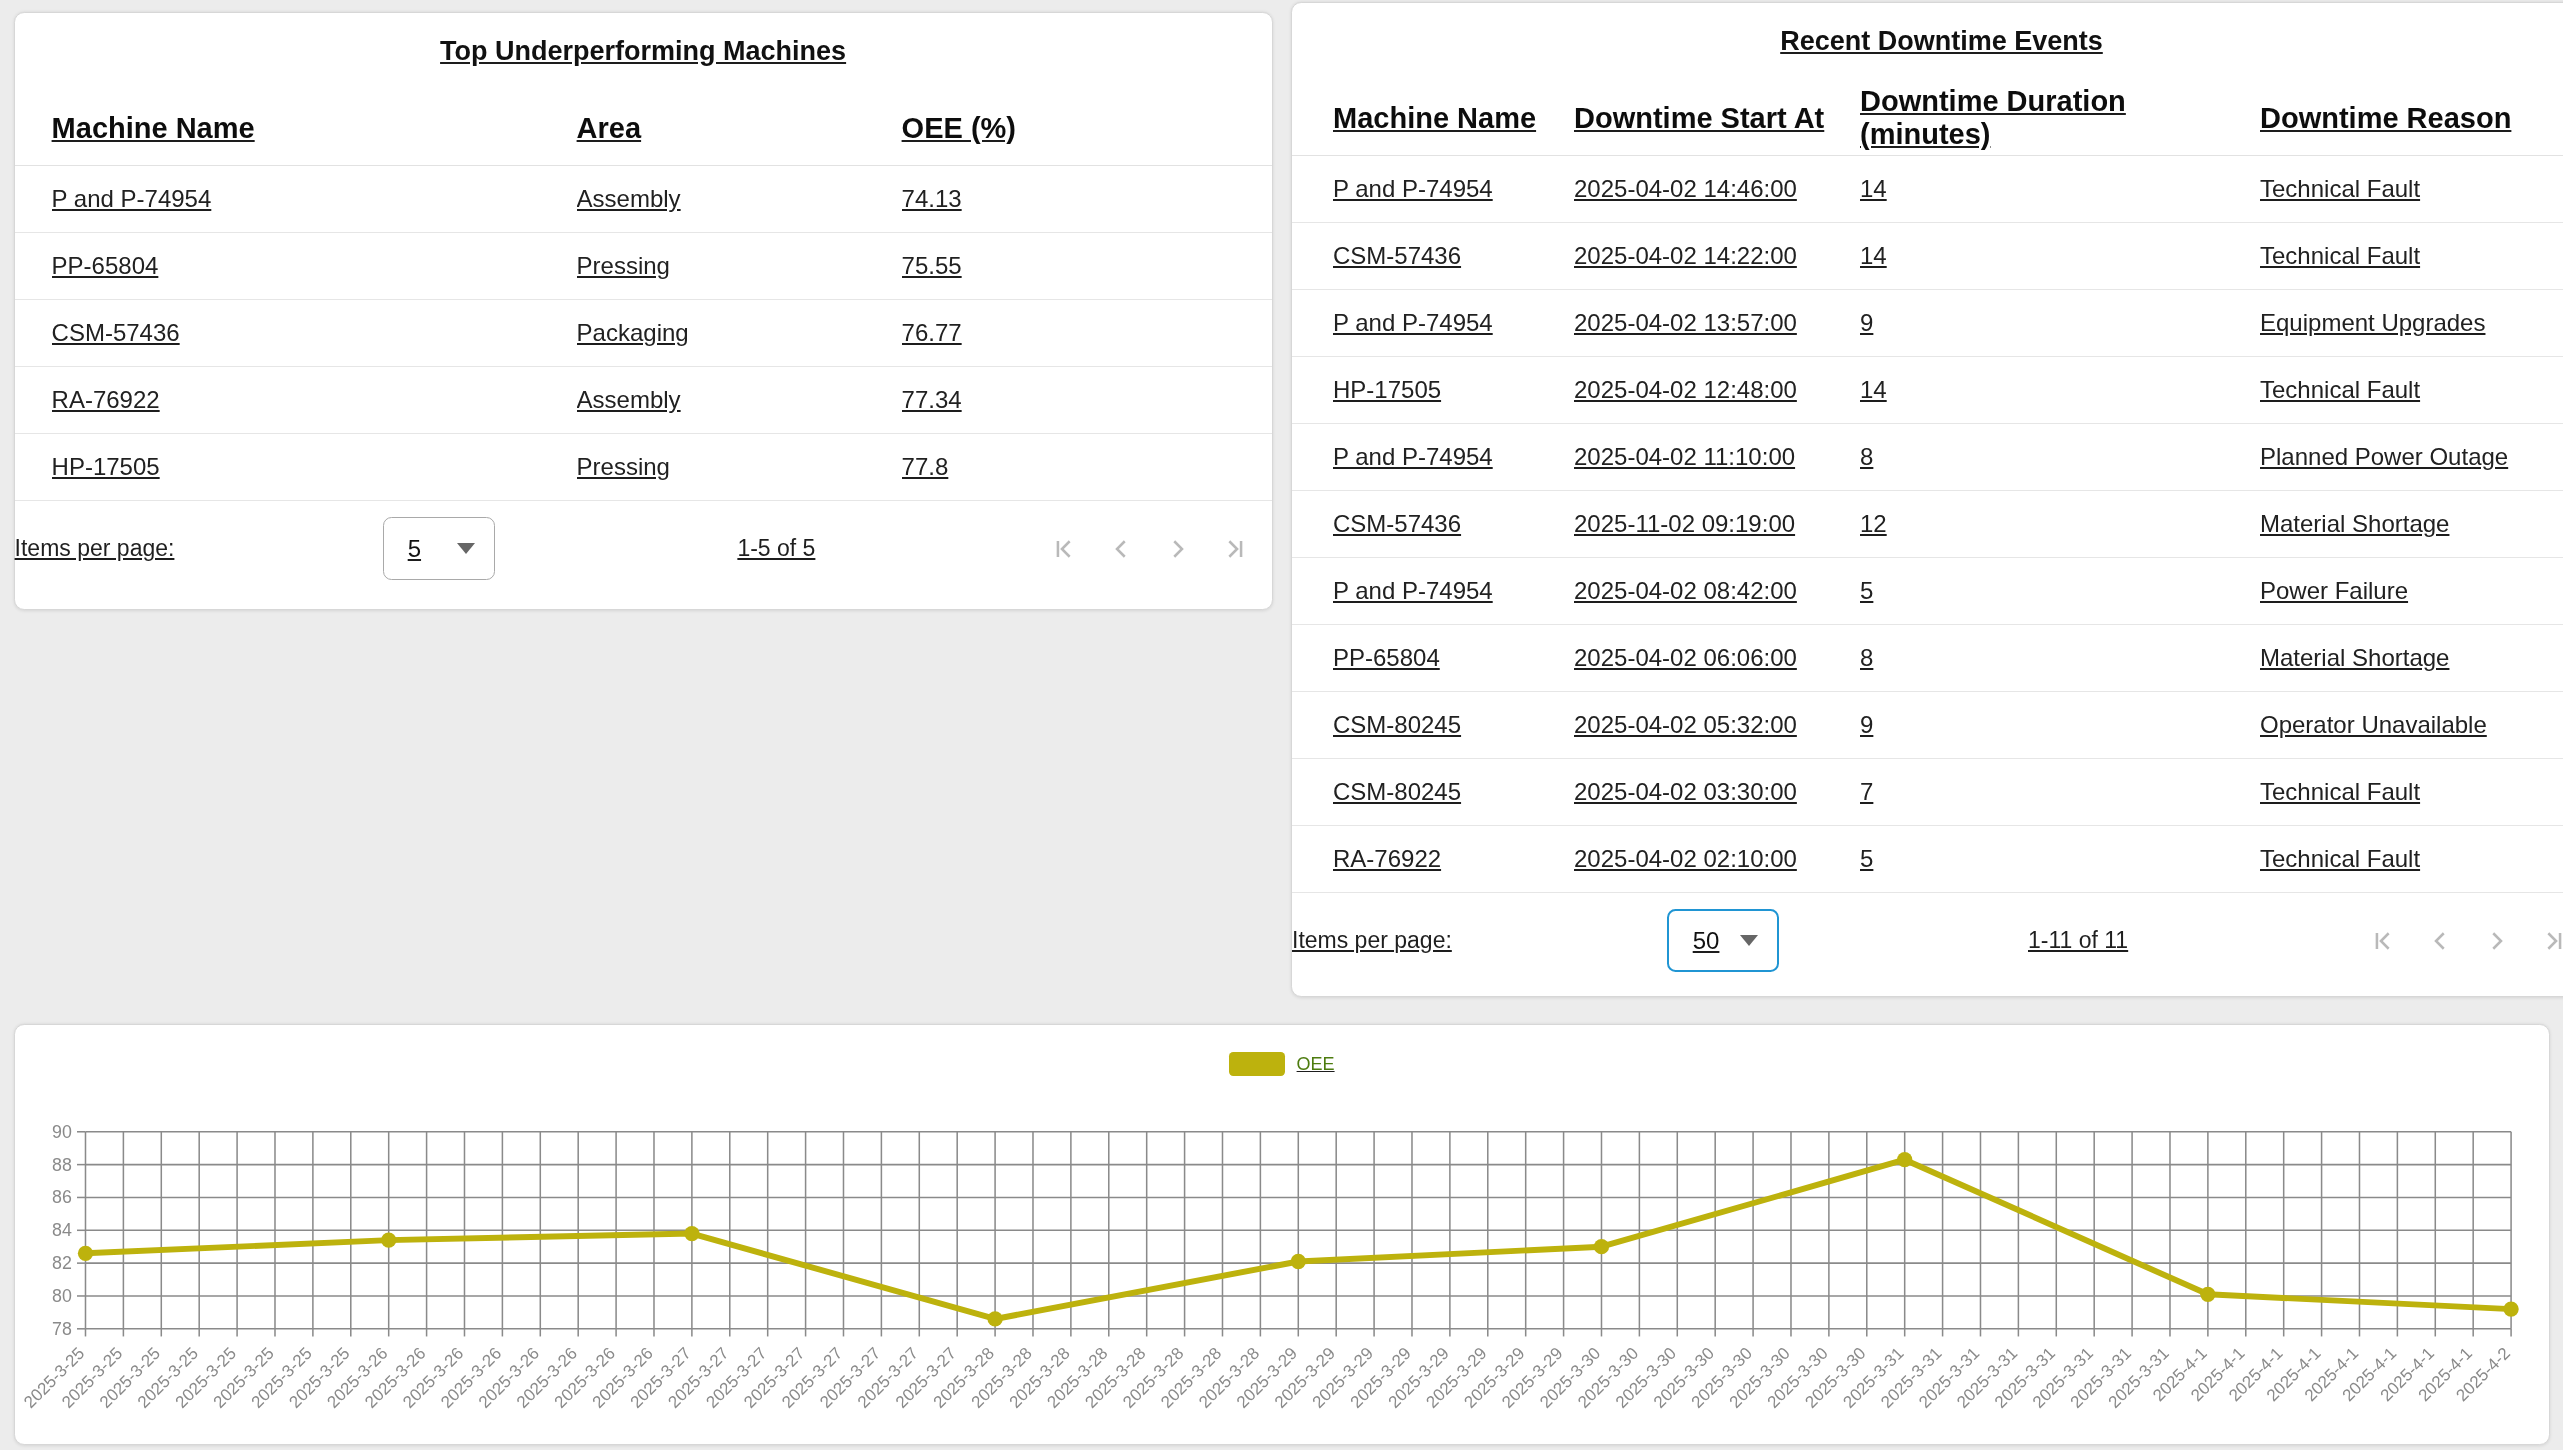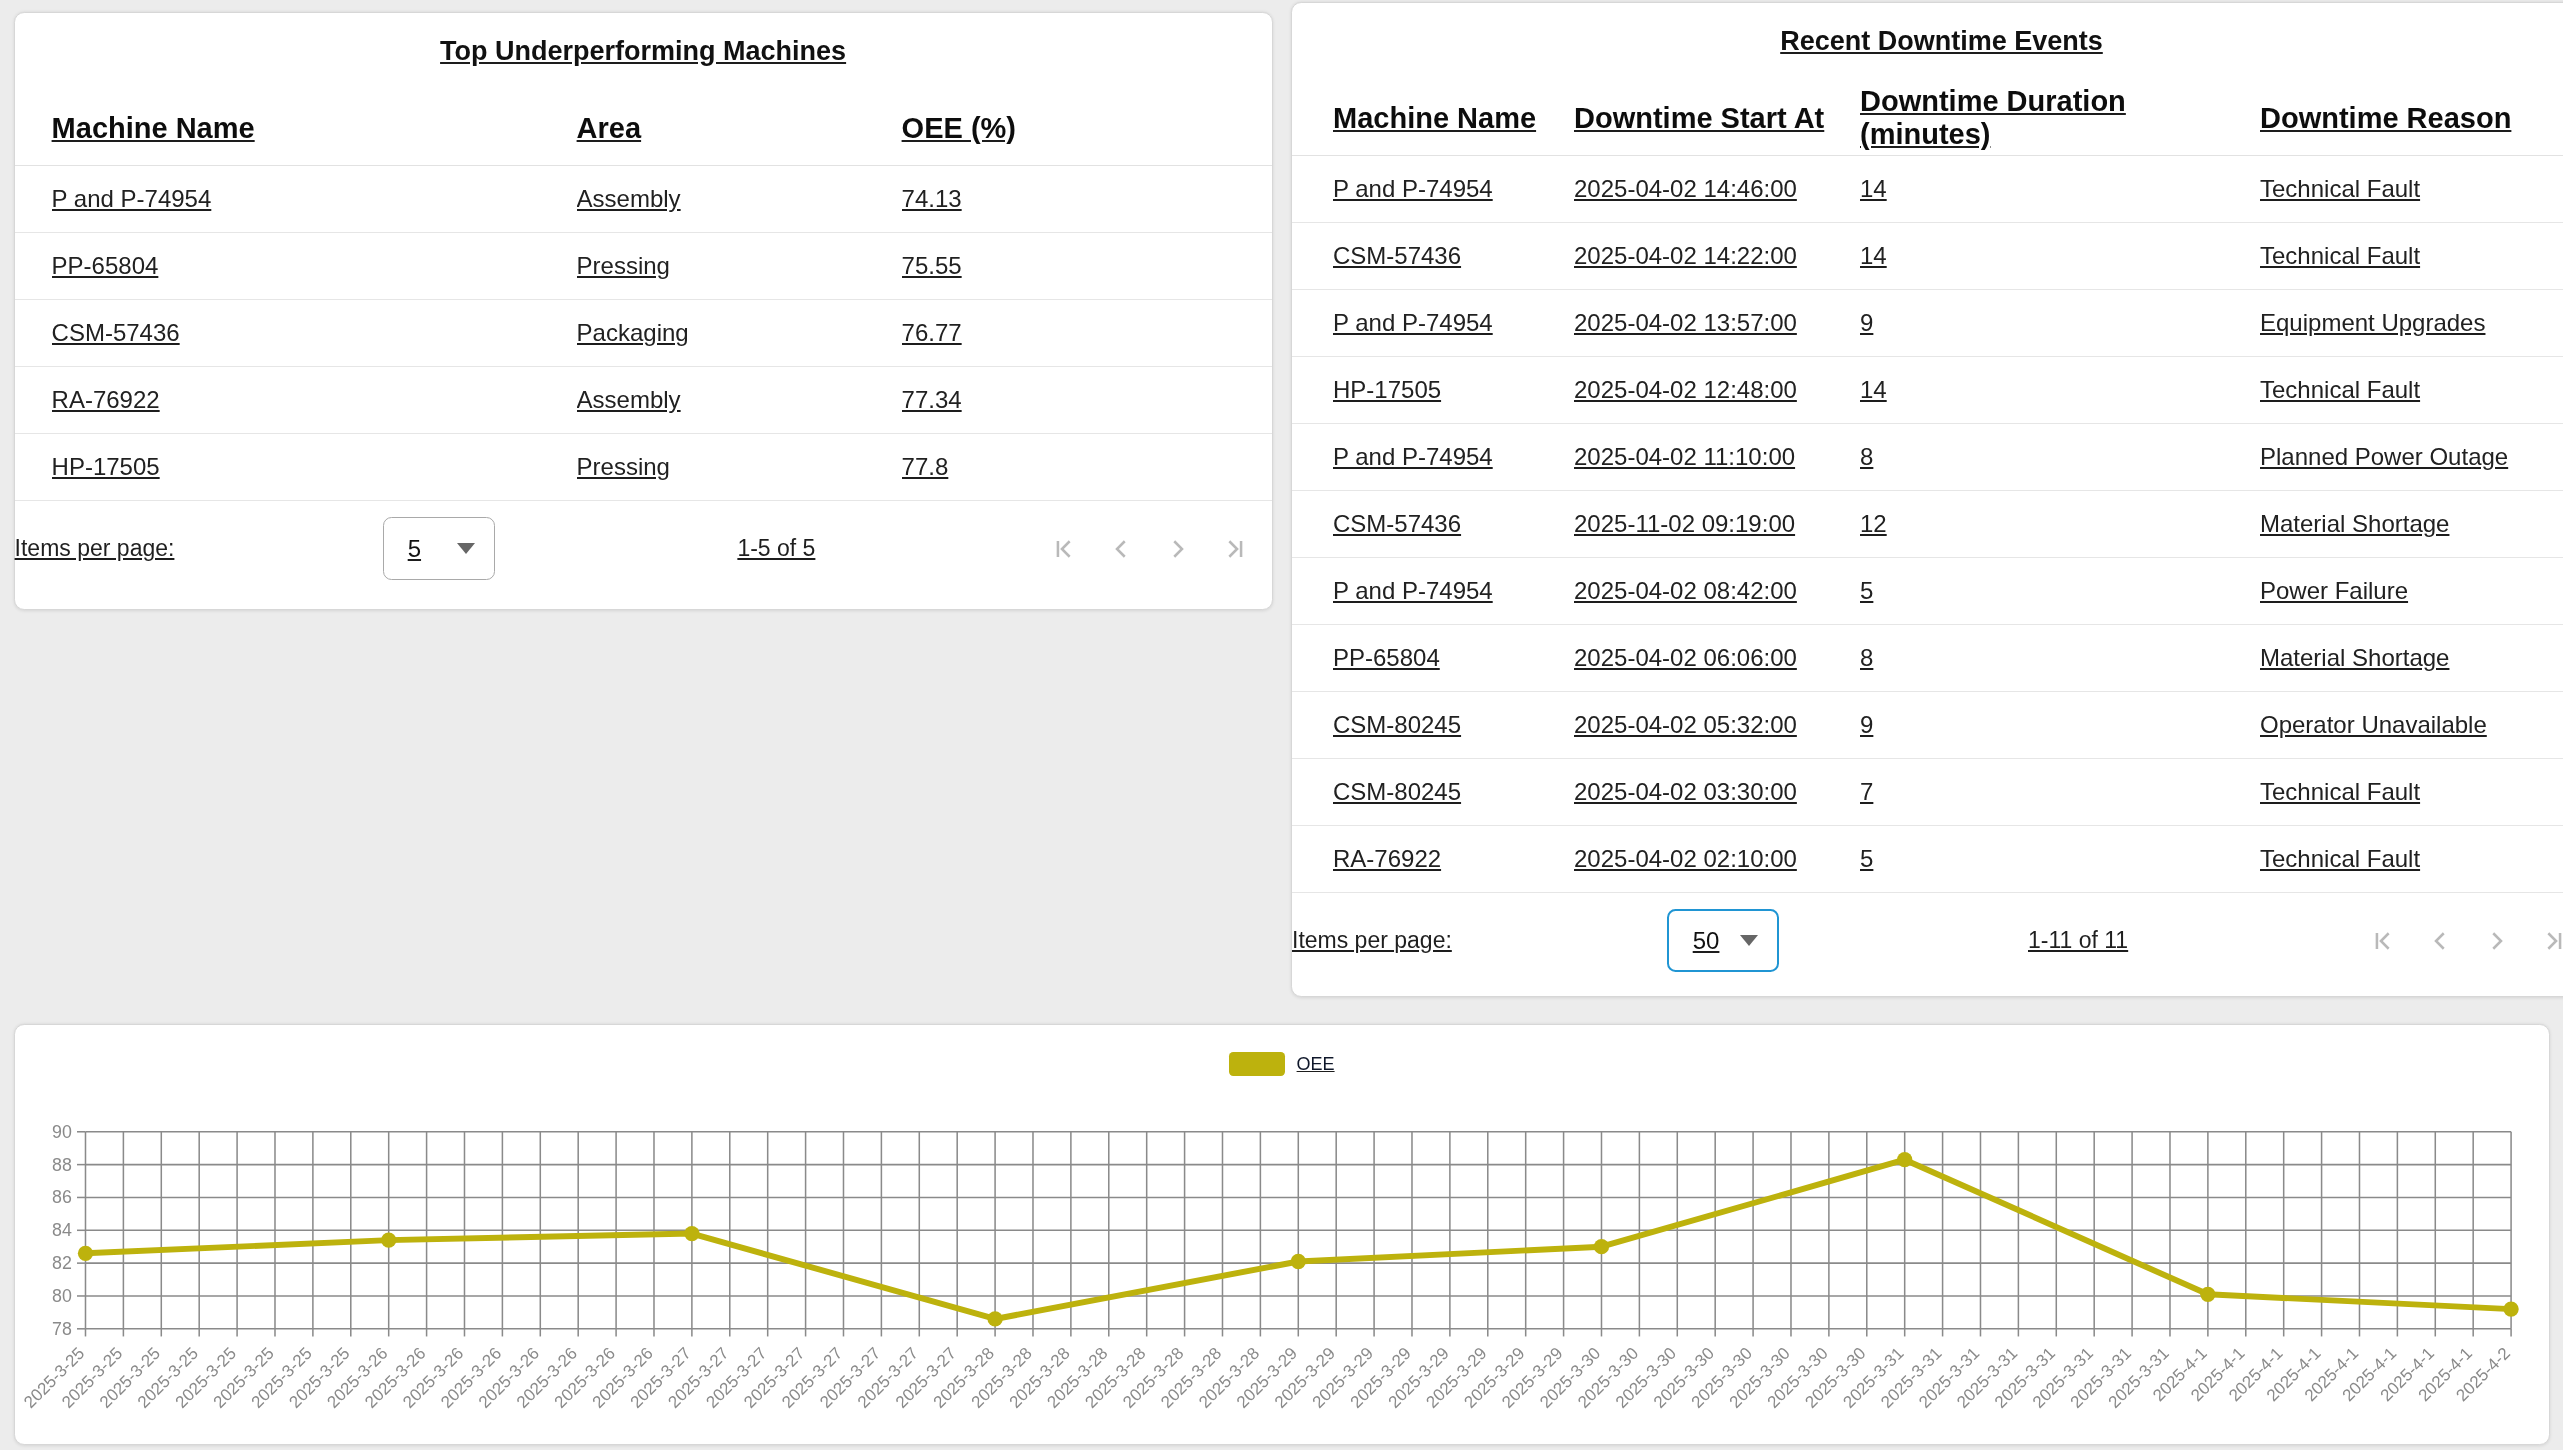--- a/index.html
+++ b/index.html
@@ -65,21 +65,21 @@
   .pg-btn svg { width:32px; height:32px; stroke:#b9b9b9; stroke-width:1.9; fill:none; }
 
   #chart-title {
     margin-top:31px; text-align:center;
     font-size:18.7px; font-weight:700; color:#6e6e6e;
   }
   #chart-legend {
     margin-top:27px; display:flex; align-items:center; justify-content:center; gap:12px;
   }
   #legend-swatch { width:56px; height:24px; border-radius:4.2px; }
-  #legend-label { font-size:18px; color:#0f172a; }
+  #legend-label { font-size:18px; color:#4d7c0f; }
   #oee-svg { position:absolute; left:0; top:99px; overflow:visible; }
 </style>
 </head>
 <body>
 
 <section class="card" id="card-machines">
   <h2 class="card-title">Top Underperforming Machines</h2>
 
   <div class="thead t1">
     <div class="th">Machine Name</div>

